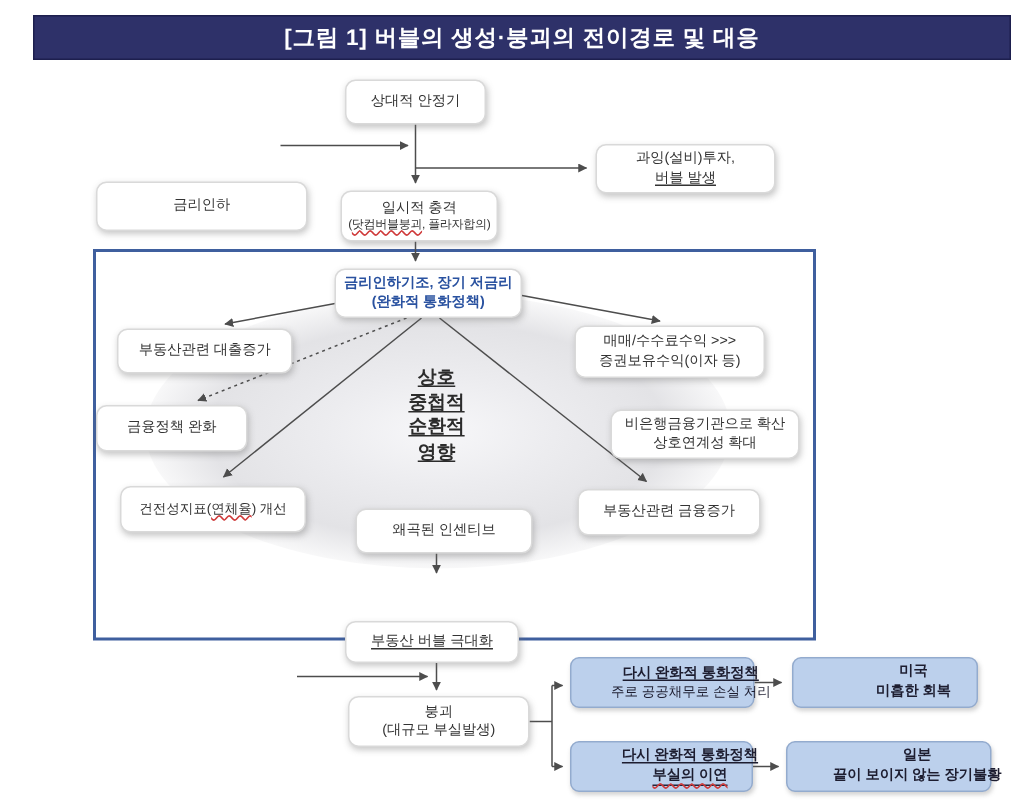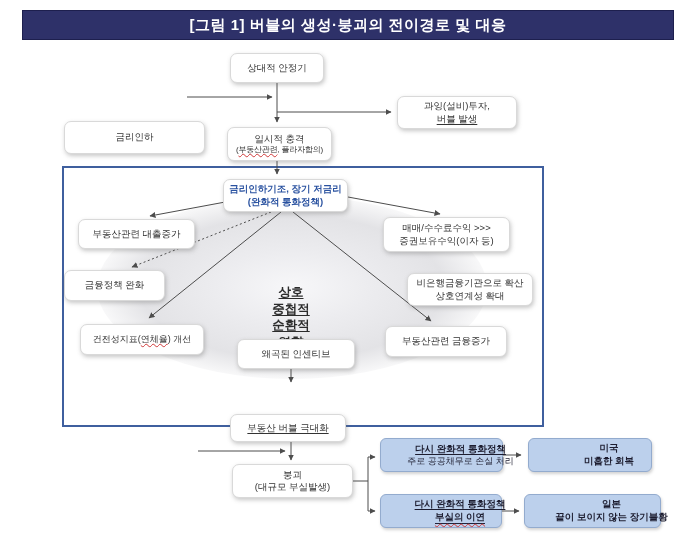--- a/index.html
+++ b/index.html
@@ -23,21 +23,21 @@
        display:flex;flex-direction:column;align-items:center;justify-content:center;
        text-align:center;font-size:9.5px;line-height:1.35;color:#1d1d30;font-weight:bold;white-space:nowrap;padding-left:38px;}
   .accent{color:#2a52a0;font-weight:bold;font-size:9.5px;}
   .ul{text-decoration:underline;text-underline-offset:2px;text-decoration-thickness:1px;}
   .sq{text-decoration:underline wavy #cf3a3a;text-decoration-thickness:1px;text-underline-offset:1px;}
   .ulsq{border-bottom:1px solid #23233a;text-decoration:underline wavy #cf3a3a;
         text-decoration-thickness:1px;text-underline-offset:2.5px;}
   .tiny{font-size:8px;letter-spacing:-.2px;}
   .cycle{position:absolute;left:241px;top:243px;width:100px;height:66px;
          display:flex;flex-direction:column;align-items:center;justify-content:space-between;
-         font-size:12.5px;font-weight:bold;color:#2c2c2c;line-height:16px;margin-top:41px;}
+         font-size:12.5px;font-weight:bold;color:#2c2c2c;line-height:16px;}
   .cycle div{text-decoration:underline;text-underline-offset:2px;}
 </style>
 </head>
 <body>
 
 <div class="stage">
 
   <div class="titlebar">
     <span>[그림 1] 버블의 생성·붕괴의 전이경로 및 대응</span>
   </div>
@@ -81,21 +81,21 @@
     <div>금리인하</div>
   </div>
 
   <div class="box" style="left:397px;top:96px;width:120px;height:33px;">
     <div>과잉(설비)투자,</div>
     <div class="ul">버블 발생</div>
   </div>
 
   <div class="box" style="left:227px;top:127px;width:105px;height:34px;">
     <div>일시적 충격</div>
-    <div class="tiny"><span>(</span><span class="sq">부동산관련</span><span>, 플라자합의)</span></div>
+    <div class="tiny"><span>(</span><span class="sq">닷컴버블붕괴</span><span>, 플라자합의)</span></div>
   </div>
 
   <div class="box" style="left:223px;top:179px;width:125px;height:33px;">
     <div class="accent">금리인하기조, 장기 저금리</div>
     <div class="accent">(완화적 통화정책)</div>
   </div>
 
   <div class="box" style="left:78px;top:219px;width:117px;height:30px;">
     <div>부동산관련 대출증가</div>
   </div>

